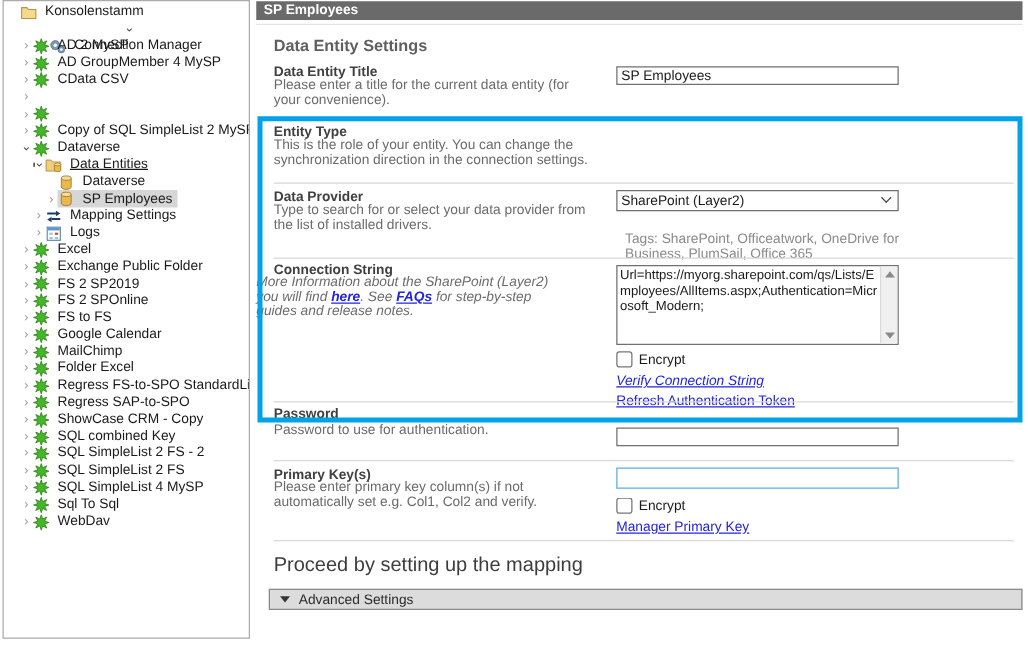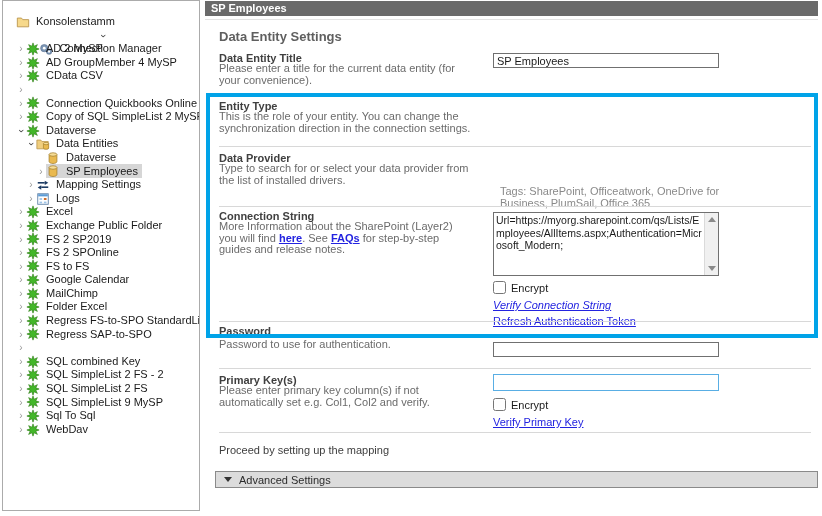--- a/index.html
+++ b/index.html
@@ -63,37 +63,37 @@
     font-size:11px; color:#1a1a1a; }
   .chkrow input { width:13px; height:13px; margin:0 5px 0 0; }
 
   .link { position:absolute; font-size:11px; color:#2323E0;
     text-decoration:underline; cursor:pointer; }
   a.inline-link { color:#2323E0; text-decoration:underline; font-weight:bold; cursor:pointer; }
 
   .bluebox { position:absolute; left:1px; top:92px; width:612px; height:245px;
     border:4px solid #00A3E8; pointer-events:none; z-index:10; }
 
-  .proceed { position:absolute; left:14px; top:443px; font-size:11px; color:#3d3d3d; }
+  .proceed { position:absolute; left:14px; top:443px; font-size:16px; color:#3d3d3d; }
 
   .advbar { position:absolute; left:10px; top:470px; width:603px; height:17px;
     background:#DCDCDC; border:1px solid #8A8A8A; display:flex; align-items:center;
     padding-left:8px; font-size:11px; color:#2b2b2b; cursor:default; }
   .tri-down { width:0; height:0; border-left:4px solid transparent;
     border-right:4px solid transparent; border-top:5px solid #333; margin-right:7px; }
 
   .z1 { z-index:1; }
 </style>
 </head>
 <body>
 
 <div class="app">
 
   <div class="treepanel">
-      <div class="trow" style="padding-left: 3px; margin-top: 12px;">
+      <div class="trow" style="padding-left: 3px;">
         <span class="chev"></span>
         <span class="selwrap">
           <span class="ticon">
             <svg width="14" height="14" viewBox="0 0 16 16">
               <path d="M1.5 13.5v-10h4.8l1.4 1.8h6.8v8.2z" fill="#F7D98B" stroke="#B99349"></path>
             </svg>
           </span>
           <span class="tlabel">Konsolenstamm</span>
         </span>
       </div>
@@ -150,21 +150,20 @@
         <span class="chev">›</span>
       </div>
       <div class="trow" style="padding-left: 13px;">
         <span class="chev">›</span>
         <span class="selwrap">
           <span class="ticon">
             <svg width="14" height="14" viewBox="0 0 16 16">
               <polygon points="15,8 11.2,9.3 13,13 9.3,11.2 8,15 6.7,11.2 3,13 4.8,9.3 1,8 4.8,6.7 3,3 6.7,4.8 8,1 9.3,4.8 13,3 11.2,6.7" fill="#43B729" stroke="#2E7D15" stroke-width="0.7"></polygon>
             </svg>
           </span>
-          <span class="tlabel">Connection Quickbooks Online</span>
         </span>
       </div>
       <div class="trow" style="padding-left: 13px;">
         <span class="chev">›</span>
         <span class="selwrap">
           <span class="ticon">
             <svg width="14" height="14" viewBox="0 0 16 16">
               <polygon points="15,8 11.2,9.3 13,13 9.3,11.2 8,15 6.7,11.2 3,13 4.8,9.3 1,8 4.8,6.7 3,3 6.7,4.8 8,1 9.3,4.8 13,3 11.2,6.7" fill="#43B729" stroke="#2E7D15" stroke-width="0.7"></polygon>
             </svg>
           </span>
@@ -175,21 +174,21 @@
         <span class="chev exp">›</span>
         <span class="selwrap">
           <span class="ticon">
             <svg width="14" height="14" viewBox="0 0 16 16">
               <polygon points="15,8 11.2,9.3 13,13 9.3,11.2 8,15 6.7,11.2 3,13 4.8,9.3 1,8 4.8,6.7 3,3 6.7,4.8 8,1 9.3,4.8 13,3 11.2,6.7" fill="#43B729" stroke="#2E7D15" stroke-width="0.7"></polygon>
             </svg>
           </span>
           <span class="tlabel">Dataverse</span>
         </span>
       </div>
-      <div class="trow" style="padding-left: 23px;">
+      <div class="trow" style="padding-left: 23px; text-decoration: underline;">
         <span class="chev exp">›</span>
         <span class="selwrap">
           <span class="ticon">
             <svg width="14" height="14" viewBox="0 0 16 16">
               <path d="M1 13.5v-10h4.5l1.3 1.7H14v8.3z" fill="#F0CE7E" stroke="#B99349" stroke-width="0.9"></path>
               <path d="M8.5 7.5v5c0 .9 1.3 1.5 3 1.5s3-.6 3-1.5v-5" fill="#E9B94F" stroke="#9C7826" stroke-width="0.7"></path>
               <ellipse cx="11.5" cy="7.5" rx="3" ry="1.3" fill="#F6DC96" stroke="#9C7826" stroke-width="0.7"></ellipse>
             </svg>
           </span>
           <span class="tlabel">Data Entities</span>
@@ -356,20 +355,28 @@
           <span class="ticon">
             <svg width="14" height="14" viewBox="0 0 16 16">
               <polygon points="15,8 11.2,9.3 13,13 9.3,11.2 8,15 6.7,11.2 3,13 4.8,9.3 1,8 4.8,6.7 3,3 6.7,4.8 8,1 9.3,4.8 13,3 11.2,6.7" fill="#43B729" stroke="#2E7D15" stroke-width="0.7"></polygon>
             </svg>
           </span>
           <span class="tlabel">Regress SAP-to-SPO</span>
         </span>
       </div>
       <div class="trow" style="padding-left: 13px;">
         <span class="chev">›</span>
+        <span class="selwrap">
+          <span class="ticon">
+            <svg width="14" height="14" viewBox="0 0 16 16">
+              <polygon points="15,8 11.2,9.3 13,13 9.3,11.2 8,15 6.7,11.2 3,13 4.8,9.3 1,8 4.8,6.7 3,3 6.7,4.8 8,1 9.3,4.8 13,3 11.2,6.7" fill="#43B729" stroke="#2E7D15" stroke-width="0.7"></polygon>
+            </svg>
+          </span>
+          <span class="tlabel">ShowCase CRM - Copy</span>
+        </span>
       </div>
       <div class="trow" style="padding-left: 13px;">
         <span class="chev">›</span>
         <span class="selwrap">
           <span class="ticon">
             <svg width="14" height="14" viewBox="0 0 16 16">
               <polygon points="15,8 11.2,9.3 13,13 9.3,11.2 8,15 6.7,11.2 3,13 4.8,9.3 1,8 4.8,6.7 3,3 6.7,4.8 8,1 9.3,4.8 13,3 11.2,6.7" fill="#43B729" stroke="#2E7D15" stroke-width="0.7"></polygon>
             </svg>
           </span>
           <span class="tlabel">SQL combined Key</span>
@@ -398,21 +405,21 @@
         </span>
       </div>
       <div class="trow" style="padding-left: 13px;">
         <span class="chev">›</span>
         <span class="selwrap">
           <span class="ticon">
             <svg width="14" height="14" viewBox="0 0 16 16">
               <polygon points="15,8 11.2,9.3 13,13 9.3,11.2 8,15 6.7,11.2 3,13 4.8,9.3 1,8 4.8,6.7 3,3 6.7,4.8 8,1 9.3,4.8 13,3 11.2,6.7" fill="#43B729" stroke="#2E7D15" stroke-width="0.7"></polygon>
             </svg>
           </span>
-          <span class="tlabel">SQL SimpleList 9 MySP</span>
+          <span class="tlabel">SQL SimpleList 4 MySP</span>
         </span>
       </div>
       <div class="trow" style="padding-left: 13px;">
         <span class="chev">›</span>
         <span class="selwrap">
           <span class="ticon">
             <svg width="14" height="14" viewBox="0 0 16 16">
               <polygon points="15,8 11.2,9.3 13,13 9.3,11.2 8,15 6.7,11.2 3,13 4.8,9.3 1,8 4.8,6.7 3,3 6.7,4.8 8,1 9.3,4.8 13,3 11.2,6.7" fill="#43B729" stroke="#2E7D15" stroke-width="0.7"></polygon>
             </svg>
           </span>
@@ -444,25 +451,29 @@
     <input class="tinput" style="top: 52px;" type="text" value="SP Employees">
 
     <div class="bluebox"></div>
 
     <div class="flabel" style="left:14px; top:99px;">Entity Type</div>
     <div class="fdesc" style="left:14px; top:110px;">This is the role of your entity. You can change the synchronization direction in the connection settings.</div>
     <div class="sep" style="top:145px;"></div>
 
     <div class="flabel" style="left:14px; top:151px;">Data Provider</div>
     <div class="fdesc" style="left:14px; top:162px;">Type to search for or select your data provider from the list of installed drivers.</div>
+    <div class="selectbox" style="top:151px;">
+      <span class="sel-text">SharePoint (Layer2)</span>
+      <span class="dd-arrow"></span>
+    </div>
     <div class="fdesc" style="left:295px; top:185px; width:266px; color:#8A8A8A;">Tags: SharePoint, Officeatwork, OneDrive for Business, PlumSail, Office 365</div>
     <div class="sep" style="top:205px;"></div>
 
     <div class="flabel" style="left:14px; top:209px;">Connection String</div>
-    <div class="fdesc" style="left:14px; top:220px;"><span>More Information about the SharePoint (Layer2) you will find </span><a class="inline-link">here</a><span>. See </span><a class="inline-link">FAQs</a><span> for step-by-step guides and release notes.</span></div>
+    <div class="fdesc" style="left:0; top:220px;font-style:italic;"><span>More Information about the SharePoint (Layer2) you will find </span><a class="inline-link">here</a><span>. See </span><a class="inline-link">FAQs</a><span> for step-by-step guides and release notes.</span></div>
     <div class="txtarea" style="top:211px;">
       <div class="cs-text">Url=https://myorg.sharepoint.com/qs/Lists/Employees/AllItems.aspx;Authentication=Microsoft_Modern;</div>
       <div class="txt-scroll">
         <div class="arr-up"></div>
         <div class="arr-dn"></div>
       </div>
     </div>
     <div class="chkrow" style="top:280px;">
       <input type="checkbox" style="">
       <span>Encrypt</span>
@@ -476,21 +487,21 @@
     <input class="tinput" style="top: 341px;" type="text" value="">
     <div class="sep" style="top:367px;"></div>
 
     <div class="flabel" style="left:14px; top:373px;">Primary Key(s)</div>
     <div class="fdesc" style="left:14px; top:384px;">Please enter primary key column(s) if not automatically set e.g. Col1, Col2 and verify.</div>
     <input class="tinput focusblue" style="top: 373px;" type="text" value="">
     <div class="chkrow" style="top:397px;">
       <input type="checkbox" style="">
       <span>Encrypt</span>
     </div>
-    <div class="link" style="left:288px; top:415px;">Verify Primary Key</div>
+    <div class="link" style="left:288px; top:415px;">Manager Primary Key</div>
     <div class="sep" style="top:431px;"></div>
 
     <div class="proceed">Proceed by setting up the mapping</div>
 
     <div class="advbar">
       <span class="tri-down"></span>
       <span>Advanced Settings</span>
     </div>
   </div>
 </div>

